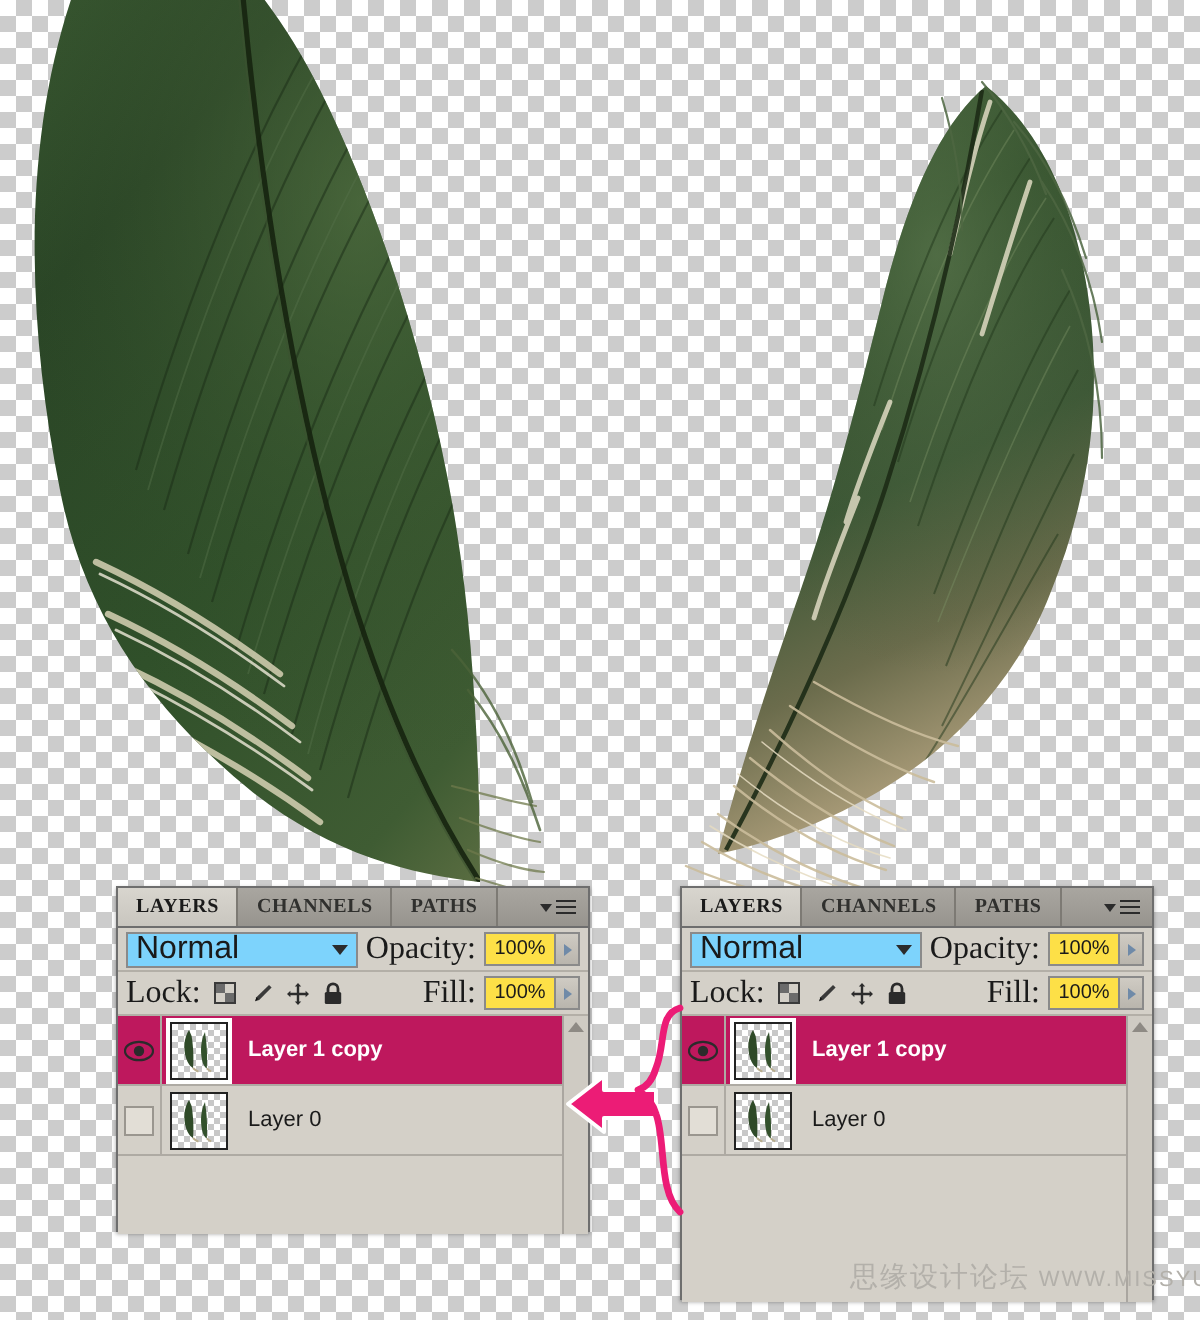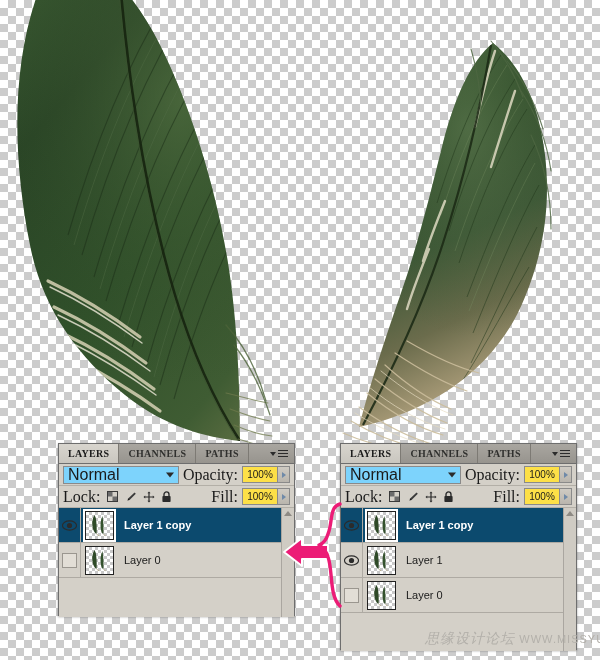--- a/index.html
+++ b/index.html
@@ -96,21 +96,21 @@
   .layer-scroll .up{
     width:0;height:0;margin:3px auto 0;
     border-left:4px solid transparent;border-right:4px solid transparent;
     border-bottom:5px solid #8e8a84;
   }
   .layer-row{
     display:flex;align-items:center;height:34px;
     border-bottom:1px solid #aeaaa3;
     margin-right:12px;
   }
-  .layer-row.selected{background:#0c4a6e;}
+  .layer-row.selected{background:#be185d;}
   .eye-cell{
     width:21px;height:100%;display:flex;align-items:center;justify-content:center;
     border-right:1px solid #aeaaa3;flex:none;
   }
   .eye-box{width:13px;height:13px;border:1px solid #9a968f;background:#e2ded6;}
   .thumb{
     width:27px;height:27px;border:1px solid #222;flex:none;margin-left:4px;
     background:repeating-conic-gradient(#c8c8c8 0% 25%, #ffffff 0% 50%) 0 0 / 6px 6px;
     position:relative;overflow:hidden;
   }
@@ -119,21 +119,21 @@
   .layer-row.selected .layer-name{color:#ffffff;font-weight:bold;}
   .list-filler{background:#d4d0c8;margin-right:12px;}
 
   
   .anno{position:absolute;pointer-events:none;}
 
   .watermark{
     position:absolute;
     font-size:12px;color:#b3b0aa;letter-spacing:1px;white-space:nowrap;
   }
-  .watermark .cn{font-size:14px;font-style:italic;}
+  .watermark .cn{font-size:14px;}
   .watermark .en{font-size:11px;}
 </style>
 </head>
 <body>
 
 <div class="canvas">
 
   <div class="feather" style="left:-10px;top:-5px;width:300px;height:450px;">
     <svg width="300" height="450" viewBox="0 0 300 450">
       <defs>
@@ -501,50 +501,33 @@
           <svg width="25" height="25" viewBox="0 0 25 25">
             <path d="M8.5 3 C6 7 5.5 12 7 17 C8 20 9.5 21.5 10.5 22 C11 17 10.5 10 9.8 6 Z" fill="#2f4a28"></path>
             <path d="M16.5 4 C14.5 8 14 13 15 18 C15.6 20.6 16.6 21.8 17.4 22.2 C17.8 17 17.4 10 16.8 6.5 Z" fill="#33512c"></path>
             <path d="M10.5 22 C11.5 23 12.5 23.6 13.2 23.8" stroke="#b9ad8c" stroke-width="1" fill="none"></path>
             <path d="M17.4 22.2 C18.2 23 19 23.5 19.6 23.7" stroke="#b9ad8c" stroke-width="1" fill="none"></path>
           </svg>
         </div>
         <span class="layer-name">Layer 1 copy</span>
       </div>
 
+
       <div class="layer-row">
         <div class="eye-cell">
-          <svg width="15" height="11" viewBox="0 0 15 11">
-              <ellipse cx="7.5" cy="5.5" rx="7" ry="4.6" fill="none" stroke="#2b2b2b" stroke-width="1.1"></ellipse>
-              <circle cx="7.5" cy="5.5" r="2.6" fill="#2b2b2b"></circle>
-            </svg>
+          <span class="eye-box"></span>
         </div>
         <div class="thumb">
           <svg width="25" height="25" viewBox="0 0 25 25">
             <path d="M8.5 3 C6 7 5.5 12 7 17 C8 20 9.5 21.5 10.5 22 C11 17 10.5 10 9.8 6 Z" fill="#2f4a28"></path>
             <path d="M16.5 4 C14.5 8 14 13 15 18 C15.6 20.6 16.6 21.8 17.4 22.2 C17.8 17 17.4 10 16.8 6.5 Z" fill="#33512c"></path>
             <path d="M10.5 22 C11.5 23 12.5 23.6 13.2 23.8" stroke="#b9ad8c" stroke-width="1" fill="none"></path>
             <path d="M17.4 22.2 C18.2 23 19 23.5 19.6 23.7" stroke="#b9ad8c" stroke-width="1" fill="none"></path>
           </svg>
         </div>
-        <span class="layer-name">Layer 1</span>
-      </div>
-
-      <div class="layer-row">
-        <div class="eye-cell">
-          <span class="eye-box"></span>
-        </div>
-        <div class="thumb">
-          <svg width="25" height="25" viewBox="0 0 25 25">
-            <path d="M8.5 3 C6 7 5.5 12 7 17 C8 20 9.5 21.5 10.5 22 C11 17 10.5 10 9.8 6 Z" fill="#2f4a28"></path>
-            <path d="M16.5 4 C14.5 8 14 13 15 18 C15.6 20.6 16.6 21.8 17.4 22.2 C17.8 17 17.4 10 16.8 6.5 Z" fill="#33512c"></path>
-            <path d="M10.5 22 C11.5 23 12.5 23.6 13.2 23.8" stroke="#b9ad8c" stroke-width="1" fill="none"></path>
-            <path d="M17.4 22.2 C18.2 23 19 23.5 19.6 23.7" stroke="#b9ad8c" stroke-width="1" fill="none"></path>
-          </svg>
-        </div>
         <span class="layer-name">Layer 0</span>
       </div>
 
       <div class="list-filler" style="height:38px;"></div>
     </div>
   </div>
 
   <div class="anno" style="left:282px;top:534px;width:50px;height:36px;">
     <svg width="50" height="36" viewBox="0 0 50 36">
       <path d="M 2 18 L 20 4 L 20 11 L 46 11 L 46 25 L 20 25 L 20 32 Z" fill="#ec1c76" stroke="#ffffff" stroke-width="2" stroke-linejoin="round"></path>

